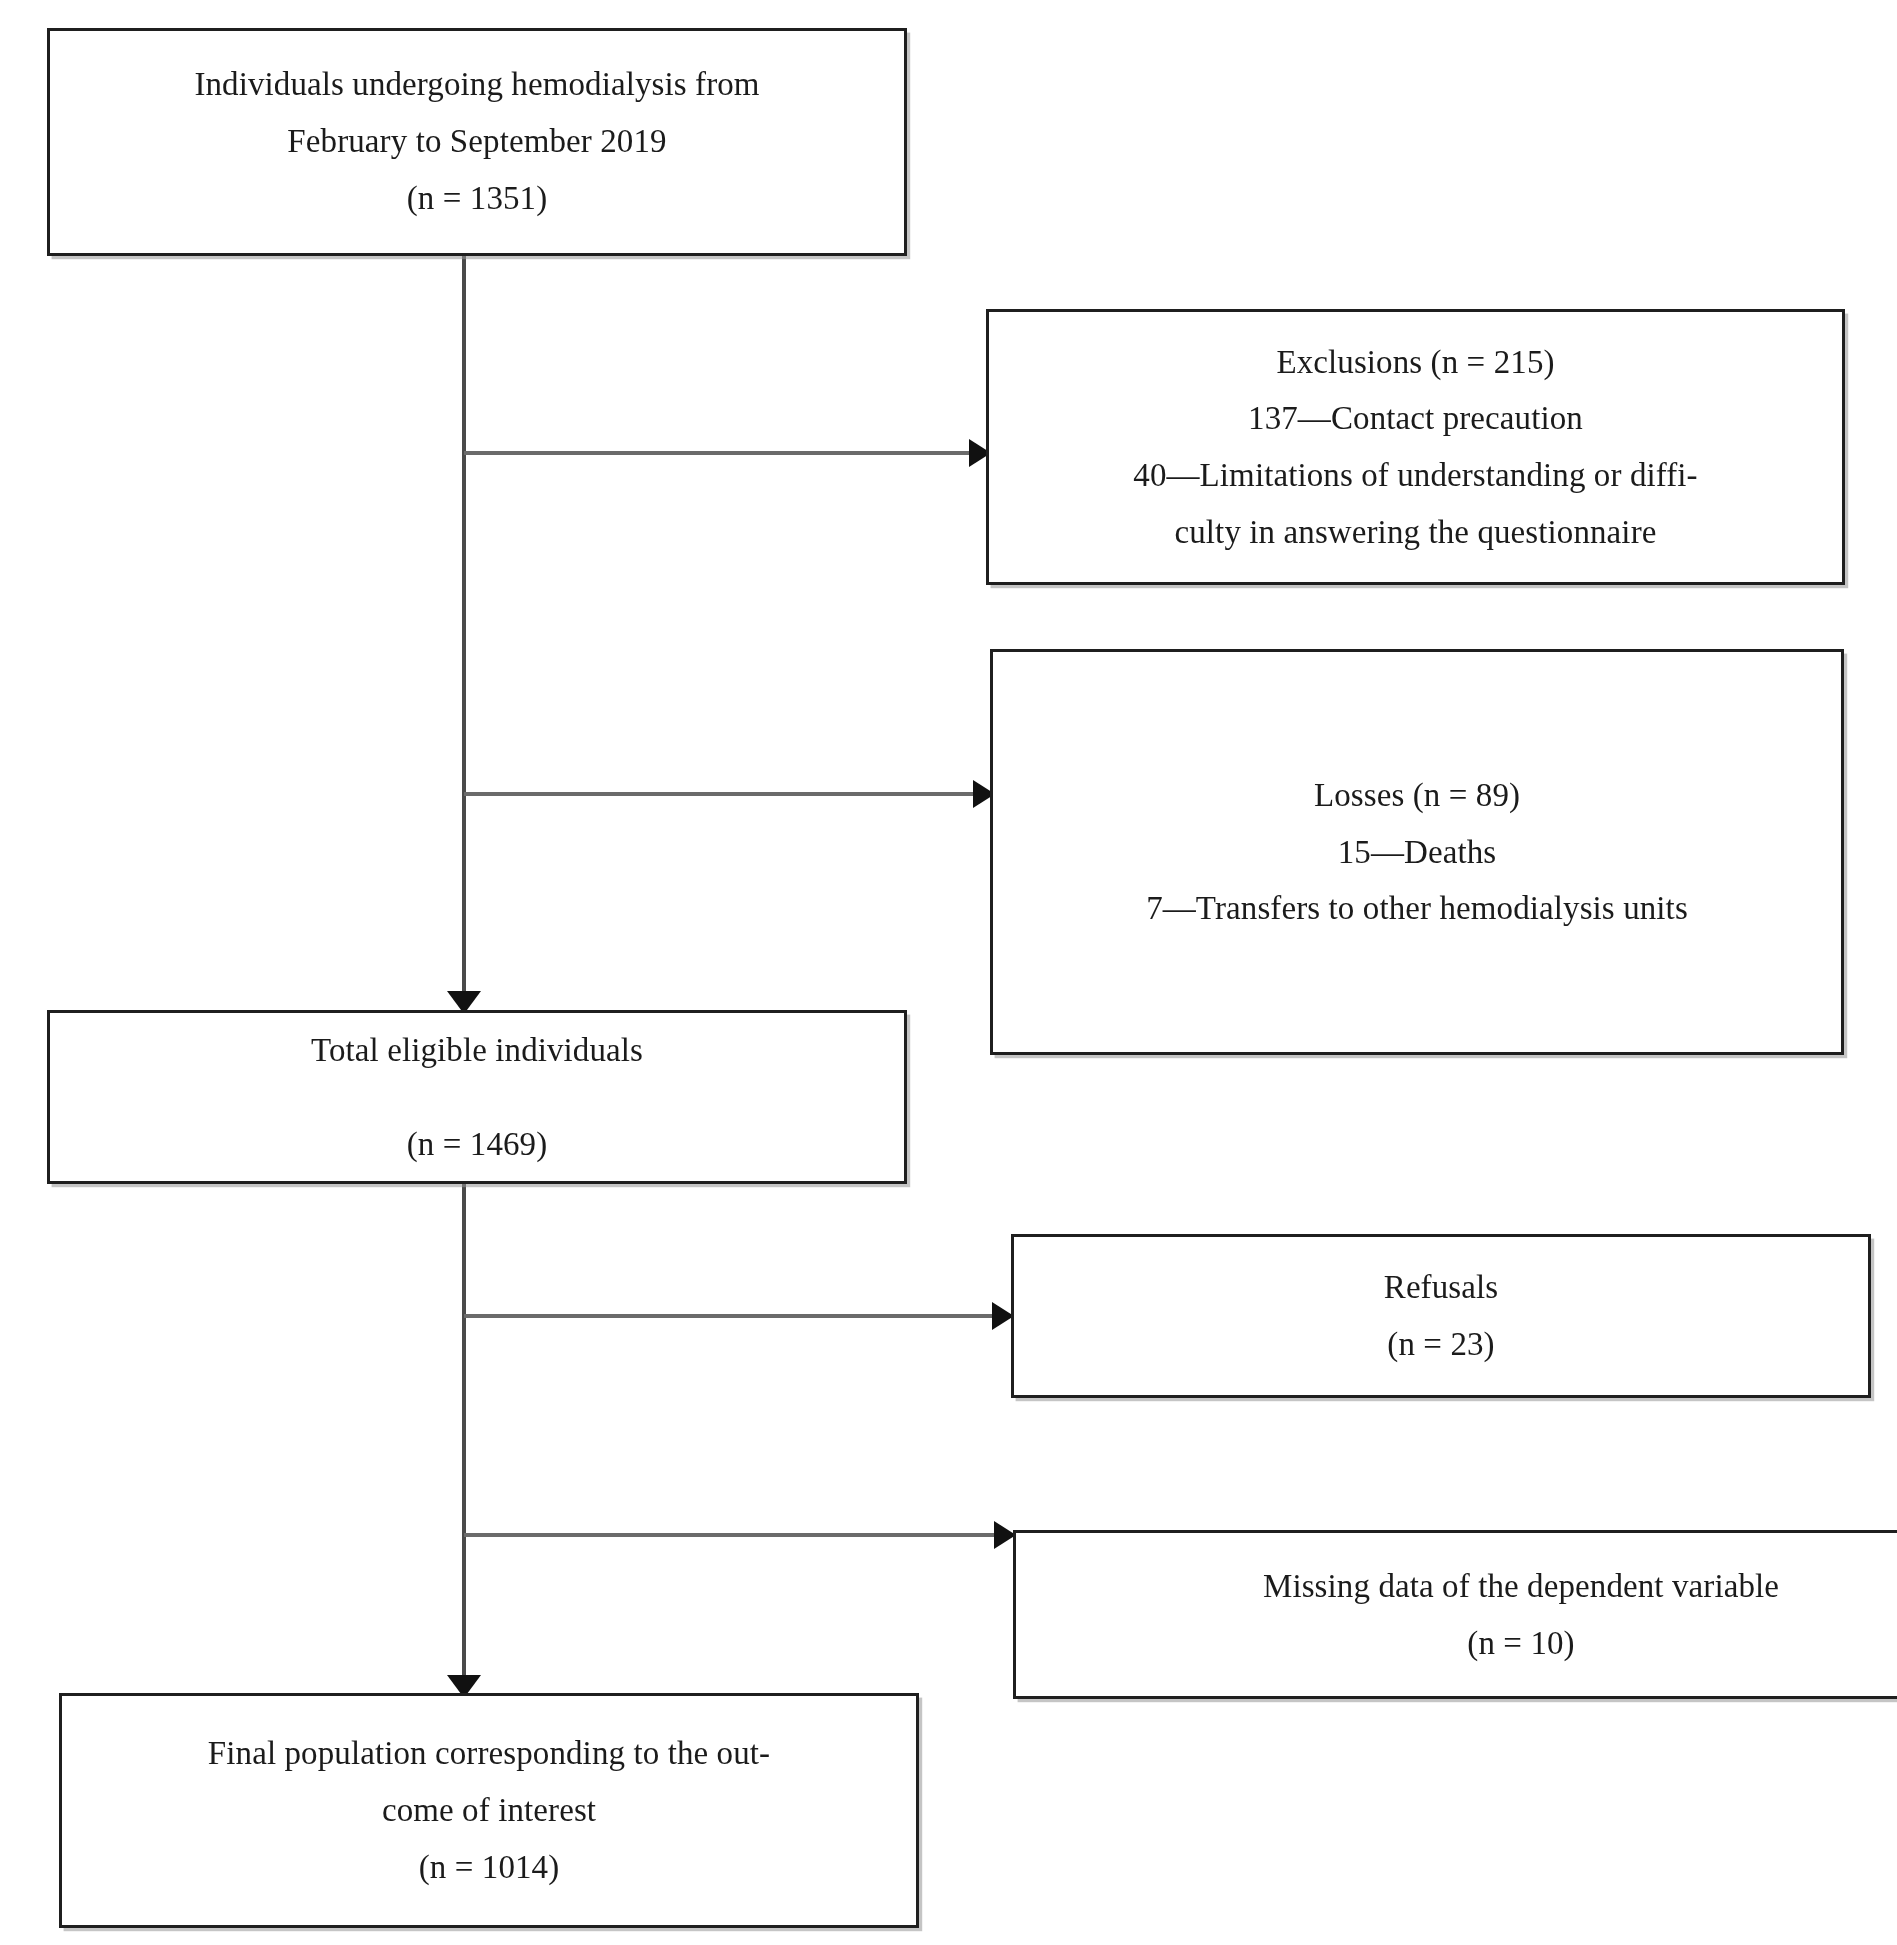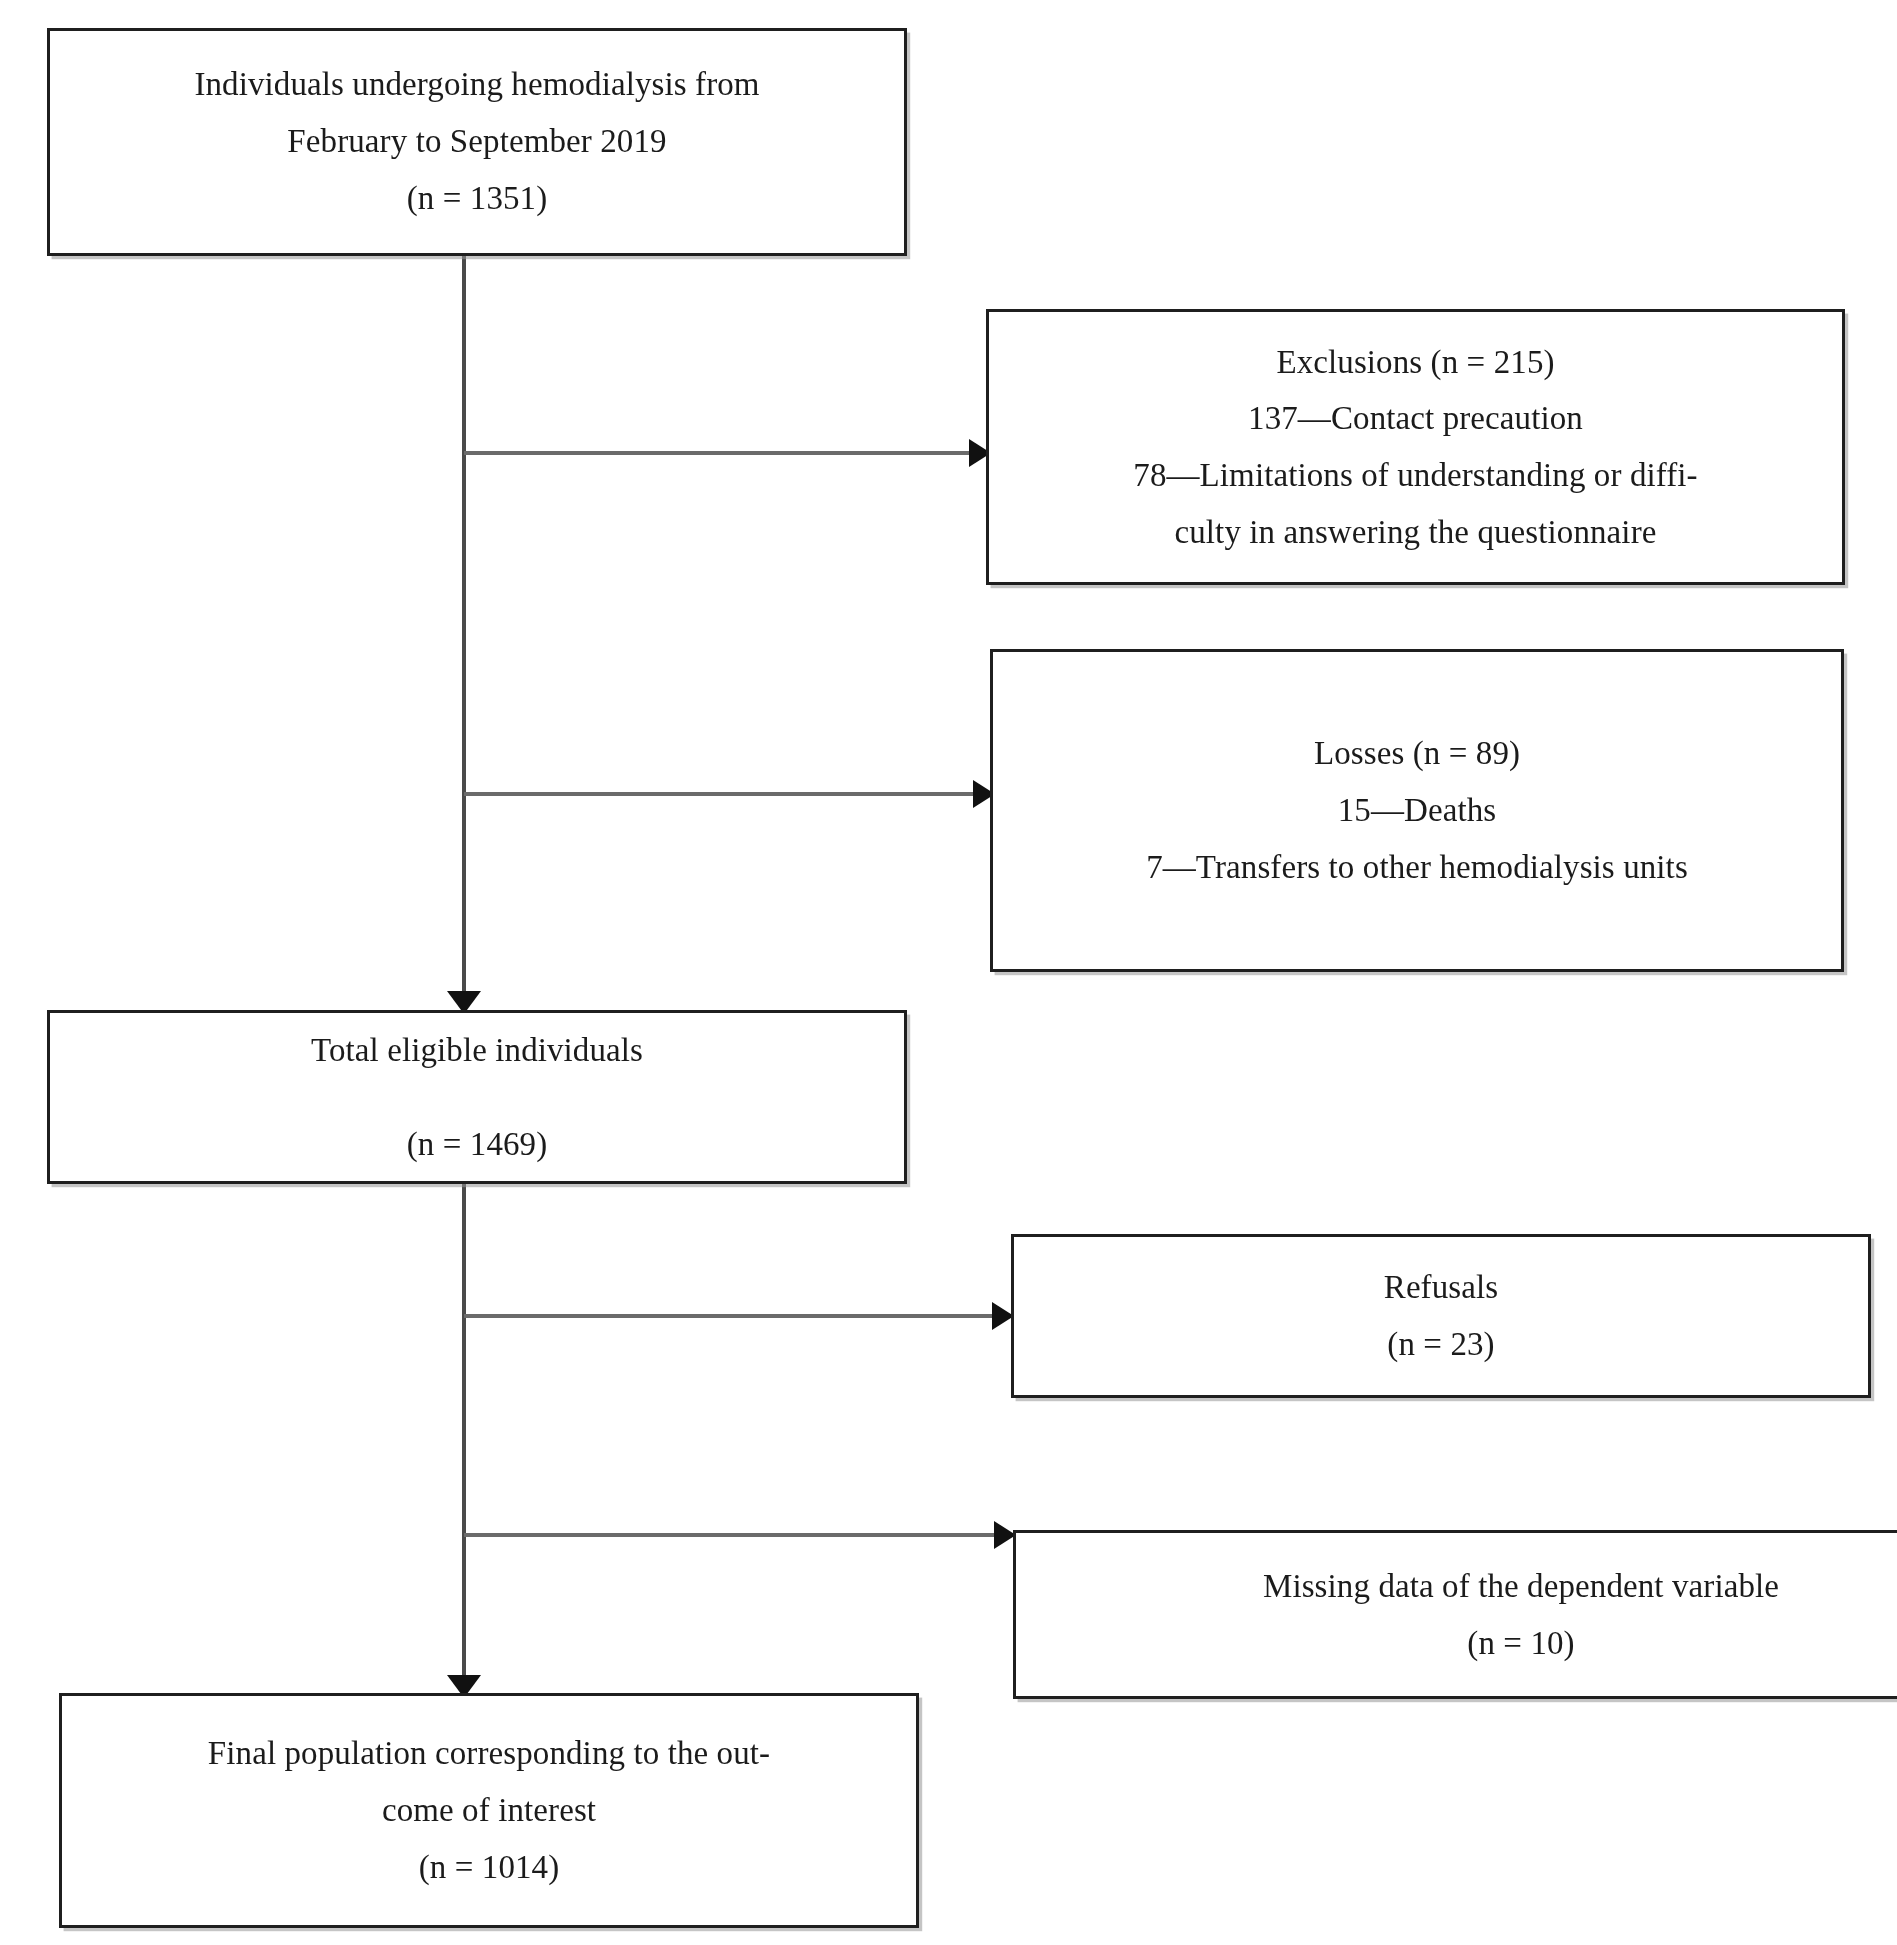--- a/index.html
+++ b/index.html
@@ -43,21 +43,21 @@
     letter-spacing: 0.1px;
     white-space: nowrap;
     color: #1b1b1b;
   }
 
   #node-source   { left: 47px;   top: 27.5px;   width: 860px; height: 228px; }
   #node-eligible { left: 47px;   top: 1010px; width: 860px; height: 174px; gap: 37px; }
   #node-final    { left: 47px;   top: 1693px; width: 860px; height: 235px; margin-left: 12px; }
 
   #node-exclusions { left: 986px; top: 309px;  width: 859px; height: 276px; }
-  #node-losses     { left: 990px; top: 649px;  width: 854px; height: 323px; align-items: center; }
+  #node-losses     { left: 990px; top: 649px;  width: 854px; height: 406px; align-items: center; }
   #node-refusals   { left: 1011px; top: 1234px; width: 860px; height: 164px; }
   #node-missing    { left: 1013px; top: 1530px; width: 1016px; height: 169px; justify-content: center; }
 
   
   .vline {
     position: absolute;
     width: 3.9px;
     background: #4a4a4a;
   }
   #trunk-a { left: 462px; top: 255px;  height: 758px; }
@@ -120,21 +120,21 @@
 
   <div class="node" id="node-source">
     <span class="line">Individuals undergoing hemodialysis from</span>
     <span class="line">February to September 2019</span>
     <span class="line">(n = 1351)</span>
   </div>
 
   <div class="node" id="node-exclusions">
     <span class="line">Exclusions (n = 215)</span>
     <span class="line">137—Contact precaution</span>
-    <span class="line">78—Limitations of understanding or diffi-</span>
+    <span class="line">40—Limitations of understanding or diffi-</span>
     <span class="line">culty in answering the questionnaire</span>
   </div>
 
   <div class="node" id="node-losses">
     <span class="line">Losses (n = 89)</span>
     <span class="line">15—Deaths</span>
     <span class="line">7—Transfers to other hemodialysis units</span>
   </div>
 
   <div class="node" id="node-eligible">

